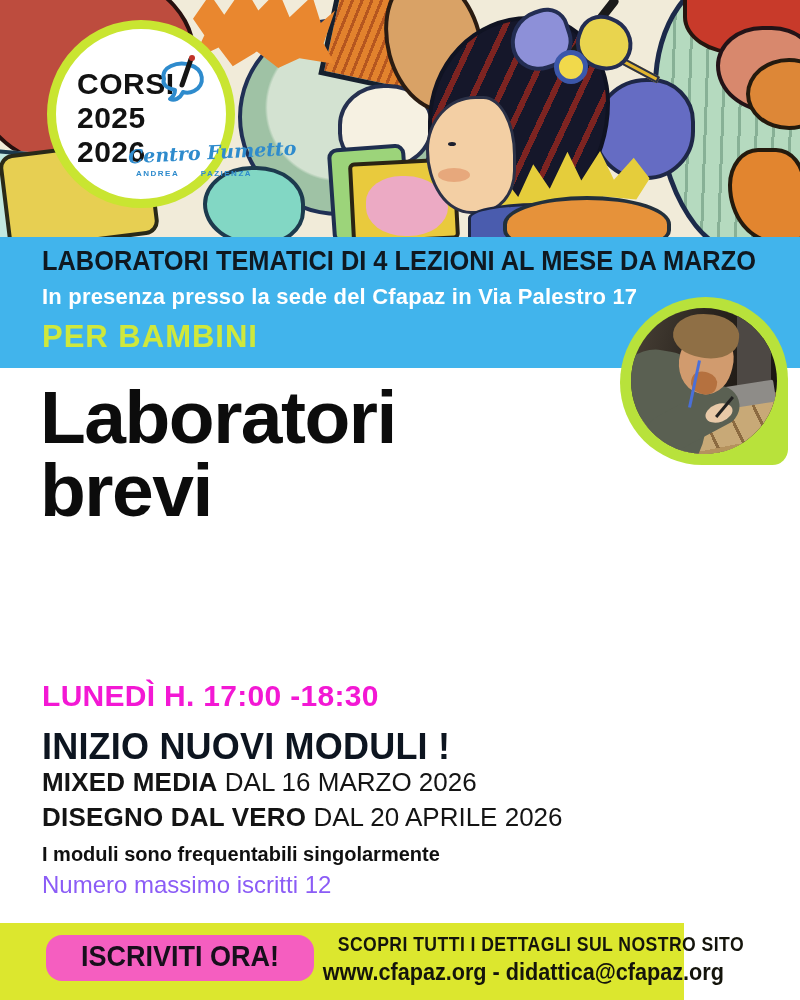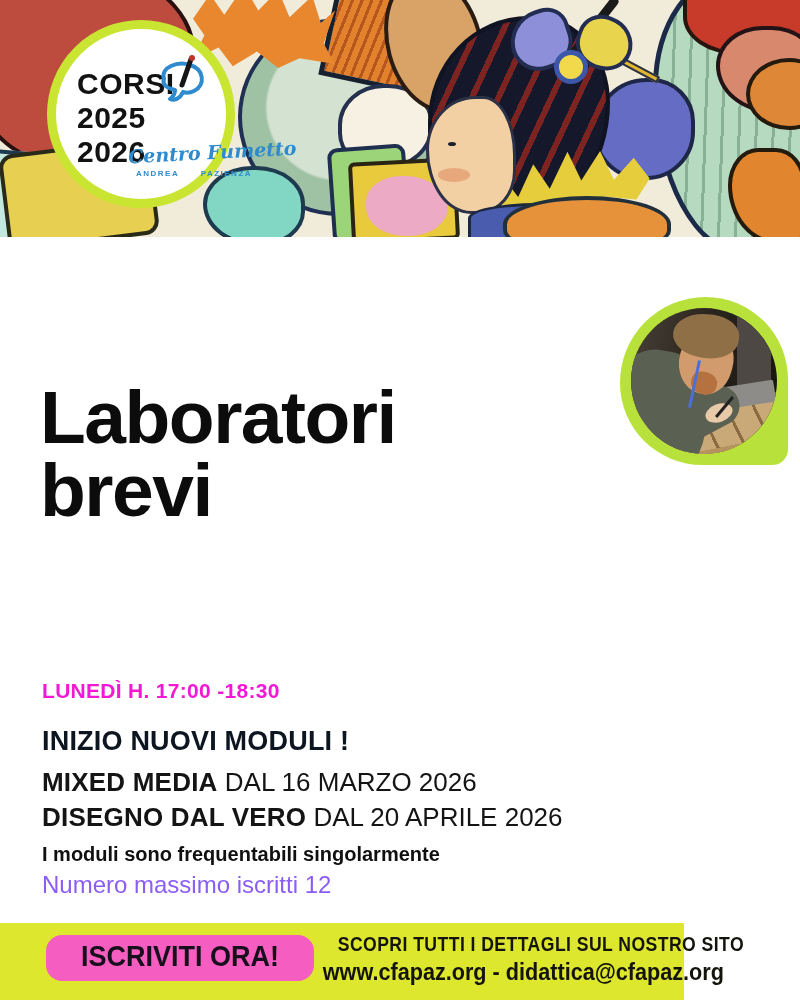--- a/index.html
+++ b/index.html
@@ -87,22 +87,22 @@
   .ph-wire{left:62px;top:52px;width:3px;height:48px;background:#4a6fd8;transform:rotate(12deg);}
   .ph-hand{left:74px;top:96px;width:28px;height:18px;background:#e8c9a8;border-radius:50%;transform:rotate(-20deg);}
   .ph-pen{left:92px;top:86px;width:3px;height:26px;background:#222;transform:rotate(40deg);}
 
   
   .main-title{position:absolute;left:40px;top:381px;color:#0c0c0c;font-size:75px;font-weight:bold;
     line-height:.97;letter-spacing:-1.5px;margin:0;}
   .teacher{position:absolute;right:15px;top:472px;text-align:right;color:#111;font-weight:bold;font-size:21px;line-height:1.5;}
   .para{position:absolute;left:42px;top:566px;width:742px;color:#1c1c1c;font-size:22px;line-height:1.56;}
   .para b{color:#111;}
-  .schedule{position:absolute;left:42px;top:679px;color:#f318d4;font-size:21px;font-weight:bold;letter-spacing:.3px;}
-  .modules-heading{position:absolute;left:42px;top:726px;color:#0d1520;font-size:27px;font-weight:bold;letter-spacing:.2px;}
+  .schedule{position:absolute;left:42px;top:679px;color:#f318d4;font-size:30px;font-weight:bold;letter-spacing:.3px;}
+  .modules-heading{position:absolute;left:42px;top:726px;color:#0d1520;font-size:36px;font-weight:bold;letter-spacing:.2px;}
   .module-line{position:absolute;left:42px;color:#141414;font-size:26px;}
   .module-1{top:767px;} .module-2{top:802px;}
   .module-line b{letter-spacing:.2px;}
   .note{position:absolute;left:42px;top:843px;color:#101010;font-size:20px;font-weight:bold;}
   .max-line{position:absolute;left:42px;top:871px;color:#8b5cf6;font-size:24px;font-weight:normal;}
 
   
   .footer{position:absolute;left:0;top:923px;width:684px;height:77px;background:#dce72e;}
   .cta-button{position:absolute;left:46px;top:12px;background:#f55ec0;border:none;border-radius:16px;
     padding:4px 24px 8px 24px;cursor:pointer;}
@@ -155,20 +155,25 @@
       <svg class="logo-icon" viewBox="0 0 64 60">
         <path d="M14 24 C10 12, 28 6, 40 10 C54 14, 56 30, 44 36 C40 38, 36 38, 33 37 C30 44, 24 46, 20 44 C24 41, 25 38, 25 35 C16 33, 12 29, 14 24 Z" fill="none" stroke="#2e8bcd" stroke-width="4" stroke-linejoin="round"></path>
         <path d="M41 4 L32 30" stroke="#161616" stroke-width="5" stroke-linecap="round"></path>
         <circle cx="42" cy="3" r="3" fill="#c03328"></circle>
       </svg>
       <div class="logo-script">Centro Fumetto</div>
       <div class="logo-sub">ANDREA PAZIENZA</div>
     </div>
   </div>
 
+  <div class="info-band">
+    <div class="band-title">LABORATORI TEMATICI DI 4 LEZIONI AL MESE DA MARZO</div>
+    <div class="band-sub">In presenza presso la sede del Cfapaz in Via Palestro 17</div>
+    <div class="band-audience">PER BAMBINI</div>
+  </div>
 
   <div class="photo-bubble">
     <div class="pb-photo">
       <div class="ph ph-panel"></div>
       <div class="ph ph-desk"></div>
       <div class="ph ph-laptop"></div>
       <div class="ph ph-body"></div>
       <div class="ph ph-arm"></div>
       <div class="ph ph-head"></div>
       <div class="ph ph-hair"></div>

